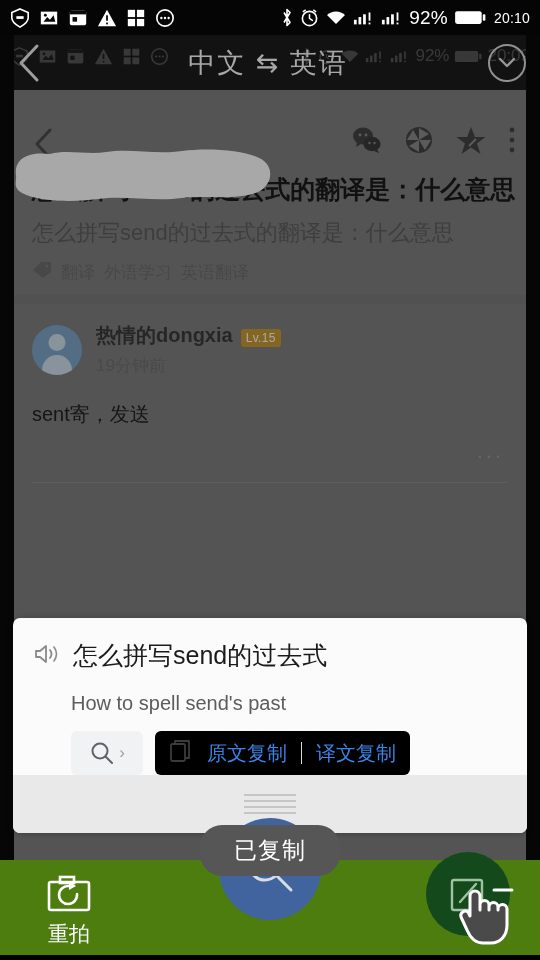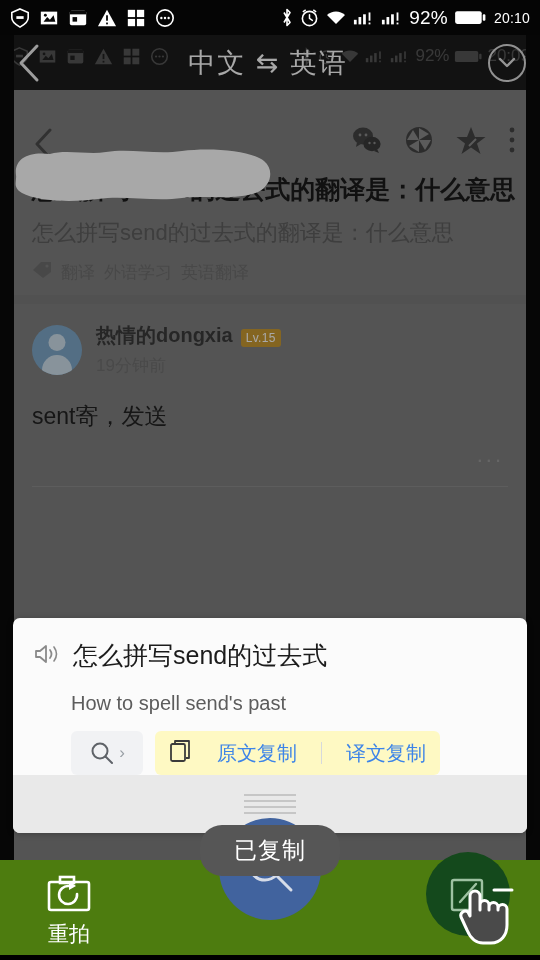--- a/index.html
+++ b/index.html
@@ -98,21 +98,21 @@
     transform:translateX(-50%); width:17px; height:17px; border-radius:50%;
     background:#cfe0ec; }
   .avatar::after{ content:""; position:absolute; left:50%; top:30px;
     transform:translateX(-50%); width:30px; height:26px;
     border-radius:15px 15px 0 0; background:#cfe0ec; }
   .uname{ font-size:20px; color:#3b3b3b; font-weight:600; }
   .lv{ display:inline-block; background:#c99a33; color:#fff; font-size:12px;
        padding:2px 5px; border-radius:3px; margin-left:8px;
        vertical-align:middle; letter-spacing:.3px; }
   .atime{ font-size:17px; color:#707070; margin-top:5px; }
-  .ans-body{ font-size:23px; color:#222; padding:24px 18px 0 18px; }
+  .ans-body{ font-size:20px; color:#222; padding:24px 18px 0 18px; }
   .ans-dots{ text-align:right; padding:10px 22px 0 0; color:#9b9b9b;
              font-size:22px; letter-spacing:3px; }
   .ans-rule{ margin:18px 18px 0 18px; height:1px; background:#8d8d8d; }
 
   
   .paint{
     position:absolute; left:6px; top:110px; z-index:25; pointer-events:none;
   }
 
   
@@ -132,22 +132,22 @@
   .spk{ margin-top:6px; flex:0 0 auto; }
   .src-text{ font-size:25px; color:#1b1b1b; line-height:1.2; }
   .tgt-text{ font-size:20px; color:#5c5c5c; margin:22px 0 0 38px; }
   .btn-row{ display:flex; align-items:center; gap:12px; margin:16px 0 0 38px; }
   .sbtn{
     background:#f1f2f4; border-radius:6px; height:44px; width:72px;
     display:flex; align-items:center; justify-content:center; gap:4px;
   }
   .chev-s{ color:#9aa0a6; font-size:17px; }
   .cbtn-group{
-    background:#fef9c3; border-radius:6px; height:44px;
-    display:flex; align-items:center; padding:0 14px; gap:24px;
+    background:#000000; border-radius:6px; height:44px;
+    display:flex; align-items:center; padding:0 14px; gap:14px;
   }
   .cbtn{ color:#3c84e8; font-size:20px; }
   .vsep{ width:1px; height:22px; background:#d6d9dd; }
   .card-foot{
     position:absolute; left:0; bottom:0; width:514px; height:58px;
     background:#e9e9e9; display:flex; align-items:center; justify-content:center;
   }
   .handle{ width:52px; }
   .handle i{ display:block; height:2px; background:#c6c6c6; margin:4px 0; }
 

